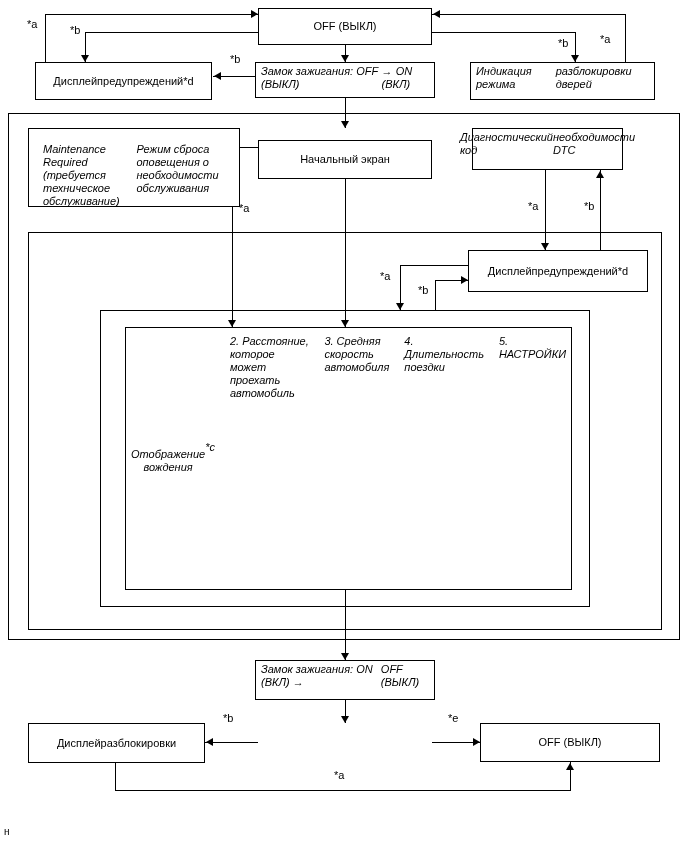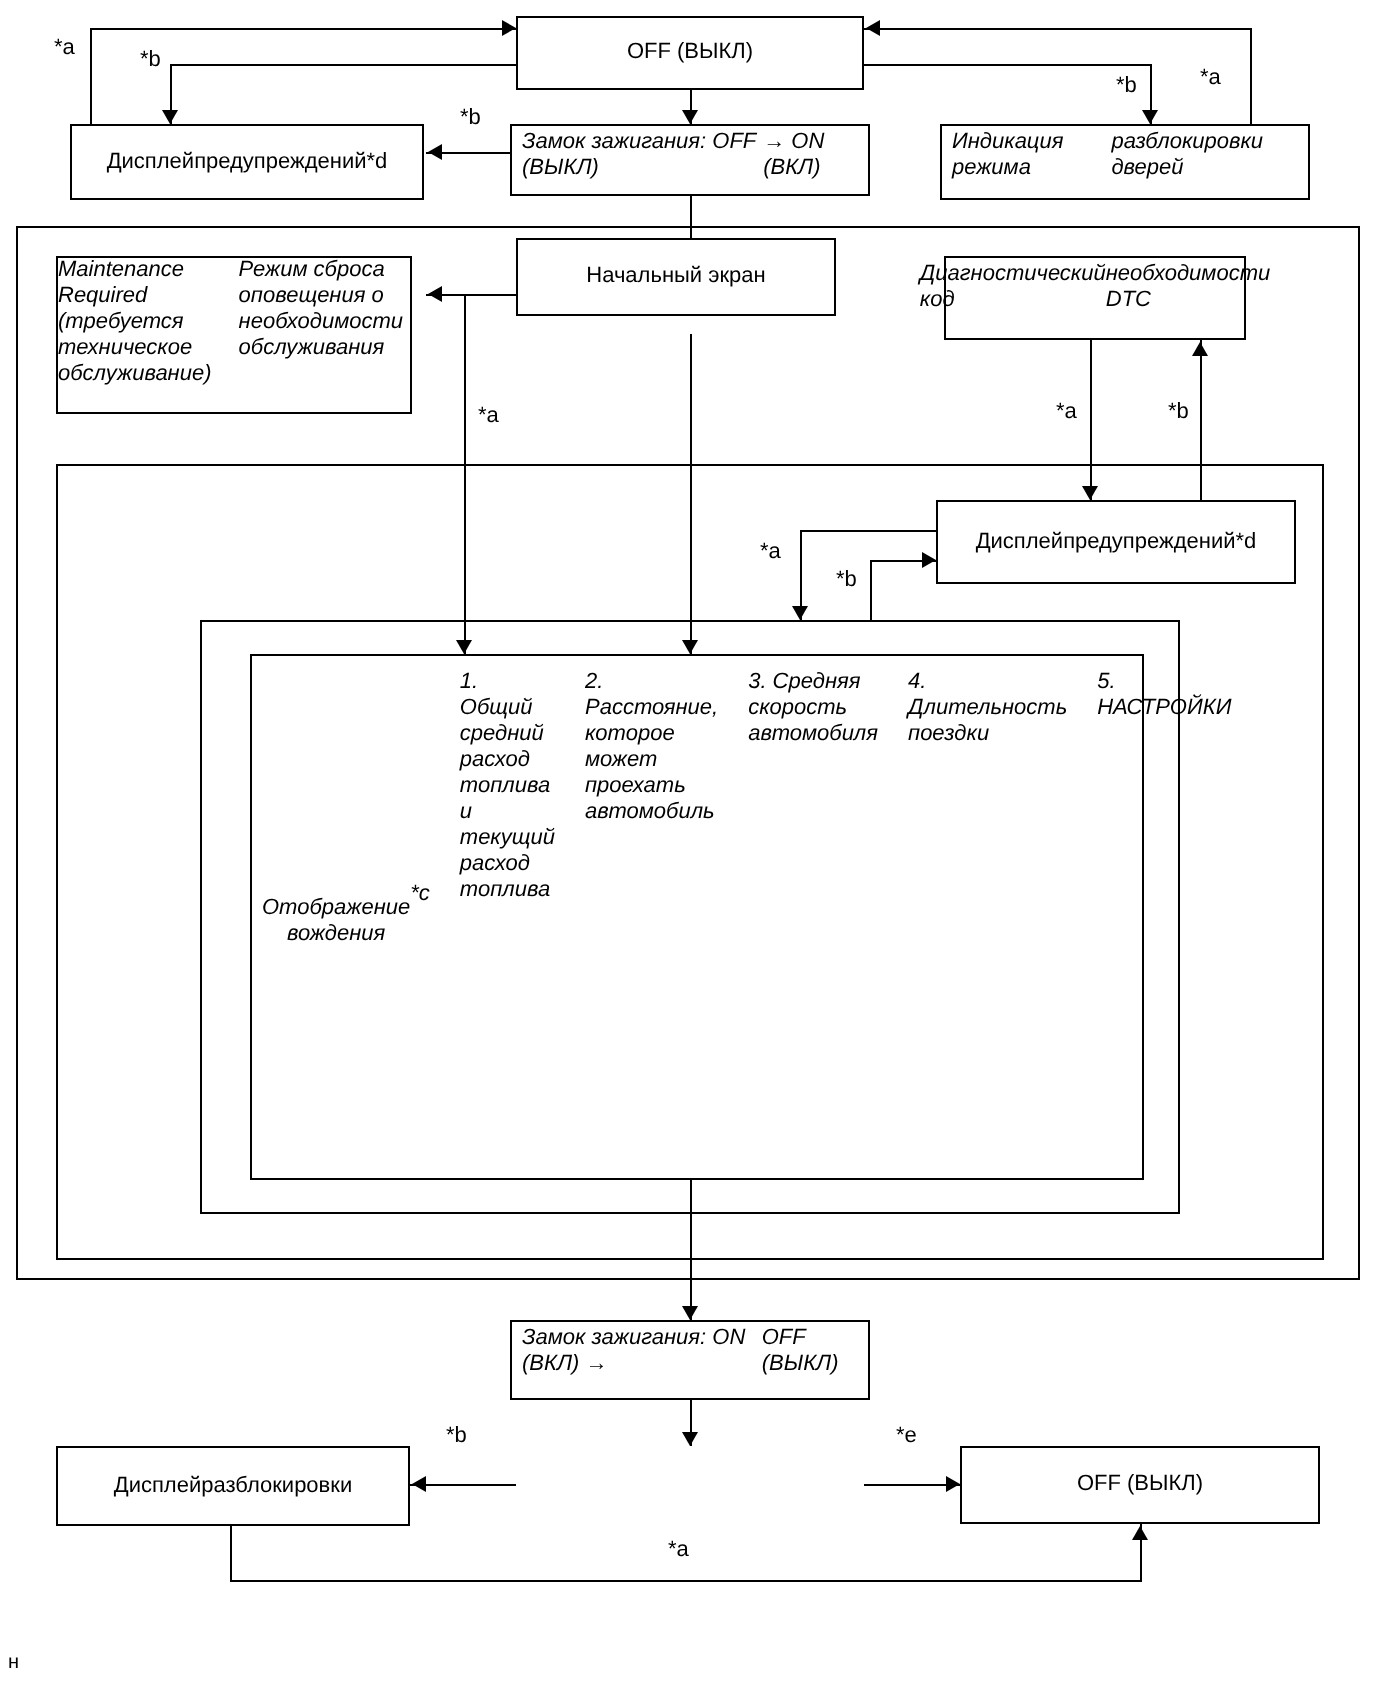--- a/index.html
+++ b/index.html
@@ -109,43 +109,42 @@
   <div class="box col la" style="left:255px;top:62px;width:180px;height:36px">
     <span>Замок зажигания: OFF (ВЫКЛ)</span>
     <span>→ ON (ВКЛ)</span>
   </div>
 
   <div class="box col la" style="left:470px;top:62px;width:185px;height:38px">
     <span>Индикация режима</span>
     <span>разблокировки дверей</span>
   </div>
 
-  <div class="box col la" style="left:28px;top:128px;width:178px;height:79px;justify-content:flex-end;padding:0">
+  <div class="box col la" style="left:28px;top:128px;width:212px;height:79px;justify-content:flex-end;padding:14px">
     <div class="para">Maintenance Required (требуется техническое обслуживание)</div>
     <div>Режим сброса оповещения о необходимости обслуживания</div>
   </div>
 
-  <div class="box" style="left:258px;top:119px;width:160px;height:39px">
+  <div class="box" style="left:258px;top:140px;width:174px;height:39px">
     <span>Начальный экран</span>
   </div>
 
   <div class="box col la" style="left:472px;top:128px;width:151px;height:42px">
     <span>Диагностический код</span>
     <span>необходимости DTC</span>
   </div>
 
   <div class="box col" style="left:468px;top:250px;width:180px;height:42px">
     <span>Дисплей</span>
     <span>предупреждений*d</span>
   </div>
 
   <div class="box col driving" style="left:125px;top:327px;width:447px;height:263px">
     <div>Отображение вождения</div>
     <div class="dnote">*c</div>
-    <div class="ditem">1. Общий средний расход топлива и текущий расход топлива</div>
     <div class="ditem">2. Расстояние, которое может проехать автомобиль</div>
     <div class="ditem">3. Средняя скорость автомобиля</div>
     <div class="ditem">4. Длительность поездки</div>
     <div class="ditem">5. НАСТРОЙКИ</div>
   </div>
 
   <div class="box col la" style="left:255px;top:660px;width:180px;height:40px">
     <span>Замок зажигания: ON (ВКЛ) →</span>
     <span>OFF (ВЫКЛ)</span>
   </div>

